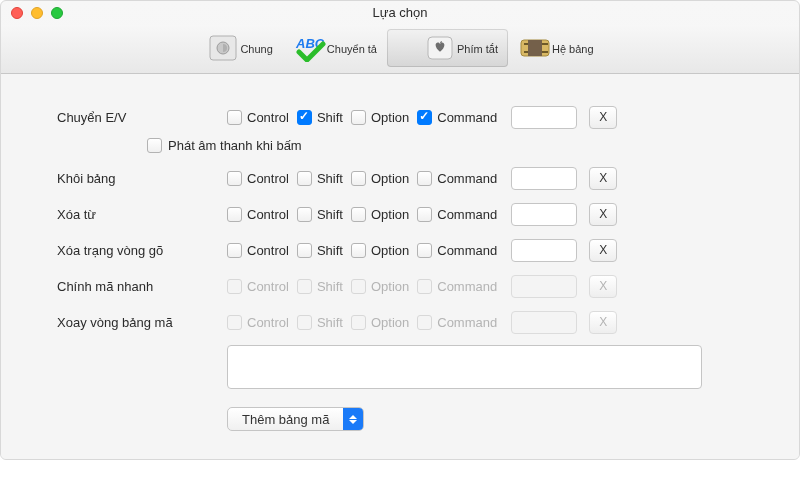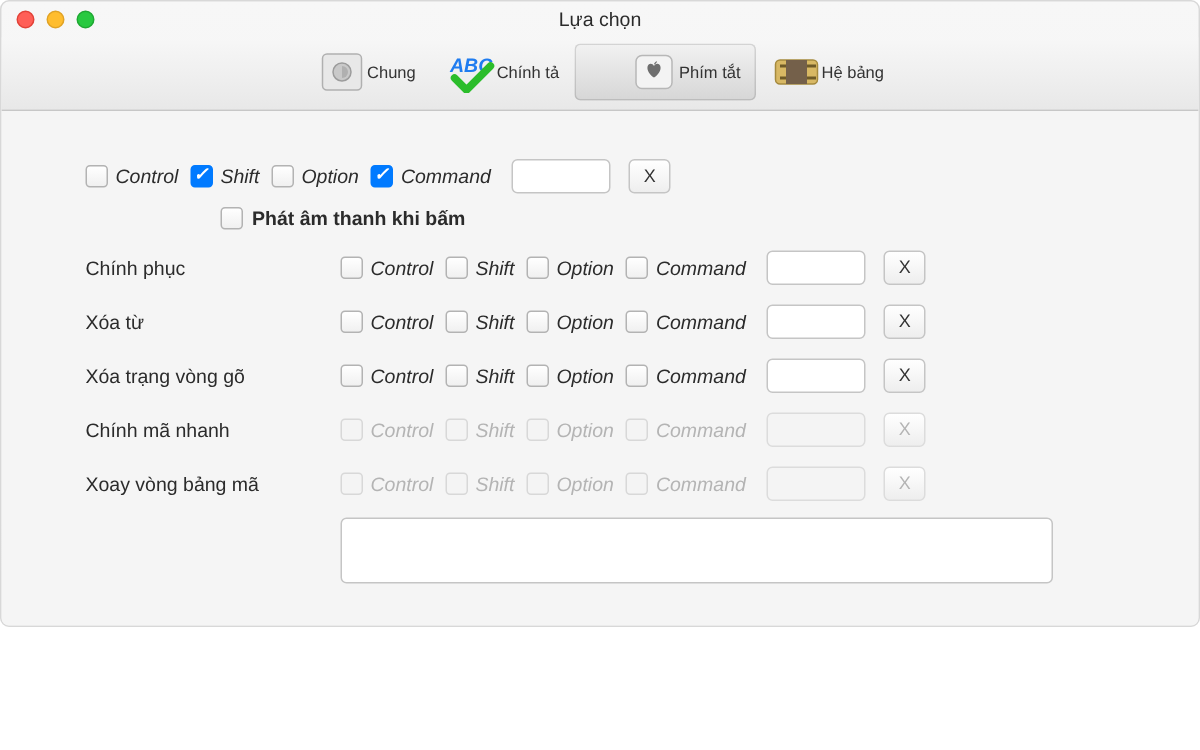--- a/index.html
+++ b/index.html
@@ -18,37 +18,37 @@
     .tb-item { display:flex; align-items:center; padding: 4px 10px 2px; font-size: 11px; color:#333; cursor:default; border-radius:4px; }
     .tb-item.active { background: linear-gradient(#f2f2f2,#d6d6d6); box-shadow: inset 0 0 0 1px rgba(0,0,0,0.12); padding-left: 36px; }
     .tb-icon { width:34px; height:30px; display:flex; align-items:center; justify-content:center; margin-bottom:2px; }
     .tb-label { color:#333; }
 
     .content { background:#f5f5f5; padding: 28px 56px 28px 56px; }
 
     .row { display:flex; align-items:center; min-height: 30px; margin-bottom: 6px; }
     .row-label { width: 170px; font-size: 13px; color:#2b2b2b; }
     .mods { display:flex; align-items:center; gap: 8px; }
-    .mod { display:flex; gap:5px;font-style:italic; }
+    .mod { display:flex; gap:5px; }
     .mod.disabled { color:#b4b4b4; }
 
     .chk { width:15px; height:15px; border:1px solid #b3b3b3; border-radius:3px; background: linear-gradient(#fff,#f0f0f0); cursor:default; position:relative; flex:none; }
     .chk.checked { background:#007aff; border-color:#007aff; }
     .chk.checked::after { content:"✓"; position:absolute; left:1px; top:-2px; font-size:12px; color:#fff; font-weight:bold; }
     .chk.disabled { background:#f4f4f4; border-color:#d8d8d8; }
 
     .mod-label { font-size:13px; color:#2b2b2b; }
     .mod.disabled .mod-label { color:#b4b4b4; }
 
     .key-in { width:66px; height:23px; border:1px solid #c5c5c5; border-radius:4px; background:#fff; margin-left:6px; }
     .key-in.disabled { background:#f4f4f4; border-color:#dcdcdc; }
     .x-btn { height:23px; width:28px; margin-left:4px; border:1px solid #c5c5c5; border-radius:4px; background: linear-gradient(#fff,#eee); font-size:12px; color:#333; display:flex; align-items:center; justify-content:center; cursor:default; }
     .x-btn.disabled { color:#b4b4b4; border-color:#dcdcdc; }
 
-    .sub-row { display:flex; align-items:flex-end; margin: 0 0 10px 90px; gap:6px;font-weight:bold; }
+    .sub-row { display:flex; align-items:flex-end; margin: 0 0 10px 90px; gap:6px; }
     .sub-label { font-size:13px; color:#2b2b2b; }
 
     .wide-field { margin: 8px 0 0 170px; width: 475px; height: 44px; border:1px solid #c5c5c5; border-radius:4px; background:#fff; }
 
     .select-wrap { margin: 18px 0 0 170px; }
     .sel { display:inline-flex; align-items:center; height:24px; border:1px solid #c5c5c5; border-radius:5px; background: linear-gradient(#fff,#f0f0f0); font-size:13px; color:#333; cursor:default; overflow:hidden; }
     .sel-text { padding: 0 14px; }
     .sel-arrows { width:20px; height:24px; background:#1a7af8; display:flex; flex-direction:column; align-items:center; justify-content:center; gap:1px; }
     .ar { width:0; height:0; border-left:4px solid transparent; border-right:4px solid transparent; }
     .ar.up { border-bottom:4px solid #fff; }
@@ -81,21 +81,21 @@
       </div>
       <span class="tb-label">Chung</span>
     </div>
     <div class="tb-item">
       <div class="tb-icon">
         <svg width="34" height="28">
             <text x="3" y="14" font-size="13" font-weight="bold" fill="#1f7cf0" font-style="italic">ABC</text>
             <path d="M6 18 L14 26 L30 10" fill="none" stroke="#2bbd2b" stroke-width="5" stroke-linecap="round" stroke-linejoin="round"></path>
           </svg>
       </div>
-      <span class="tb-label">Chính tả</span>
+      <span class="tb-label">Chuyển tả</span>
     </div>
     <div class="tb-item active">
       <div class="tb-icon">
         <svg width="30" height="28">
             <rect x="3" y="3" width="24" height="22" rx="4" fill="#f3f3f3" stroke="#b7b7b7"></rect>
             <path d="M15 10c-1.2-2.5-4.4-1.8-4.4 1.1 0 2.4 2.1 5.3 4.4 6.6 2.3-1.3 4.4-4.2 4.4-6.6 0-2.9-3.2-3.6-4.4-1.1z M15 8.6c.4-.8 1.1-1.5 2-1.7-.1 1-.8 2-2 2.1z" fill="#6e6e6e"></path>
           </svg>
       </div>
       <span class="tb-label">Phím tắt</span>
     </div>
@@ -108,20 +108,21 @@
             <rect x="10" y="6" width="14" height="16" fill="#74604a"></rect>
           </svg>
       </div>
       <span class="tb-label">Hệ bảng</span>
     </div>
   </div>
 
   <div class="content">
 
     <div class="row">
+      <div class="row-label">Chuyển E/V</div>
       <div class="mods">
         <div class="mod">
             <div class="chk"></div>
             <span class="mod-label">Control</span>
           </div>
         <div class="mod">
             <div class="chk checked"></div>
             <span class="mod-label">Shift</span>
           </div>
         <div class="mod">
@@ -136,21 +137,21 @@
         <div class="x-btn">X</div>
       </div>
     </div>
 
     <div class="sub-row">
       <div class="chk"></div>
       <span class="sub-label">Phát âm thanh khi bấm</span>
     </div>
 
     <div class="row">
-      <div class="row-label">Chính phục</div>
+      <div class="row-label">Khôi bảng</div>
       <div class="mods">
         <div class="mod">
             <div class="chk"></div>
             <span class="mod-label">Control</span>
           </div>
         <div class="mod">
             <div class="chk"></div>
             <span class="mod-label">Shift</span>
           </div>
         <div class="mod">
@@ -257,15 +258,24 @@
             <div class="chk disabled"></div>
             <span class="mod-label">Command</span>
           </div>
         <div class="key-in disabled"></div>
         <div class="x-btn disabled">X</div>
       </div>
     </div>
 
     <div class="wide-field"></div>
 
+    <div class="select-wrap">
+      <div class="sel">
+        <span class="sel-text">Thêm bảng mã</span>
+        <span class="sel-arrows">
+          <span class="ar up"></span>
+            <span class="ar dn"></span>
+        </span>
+      </div>
+    </div>
 
   </div>
 </div>
 
 </body></html>

